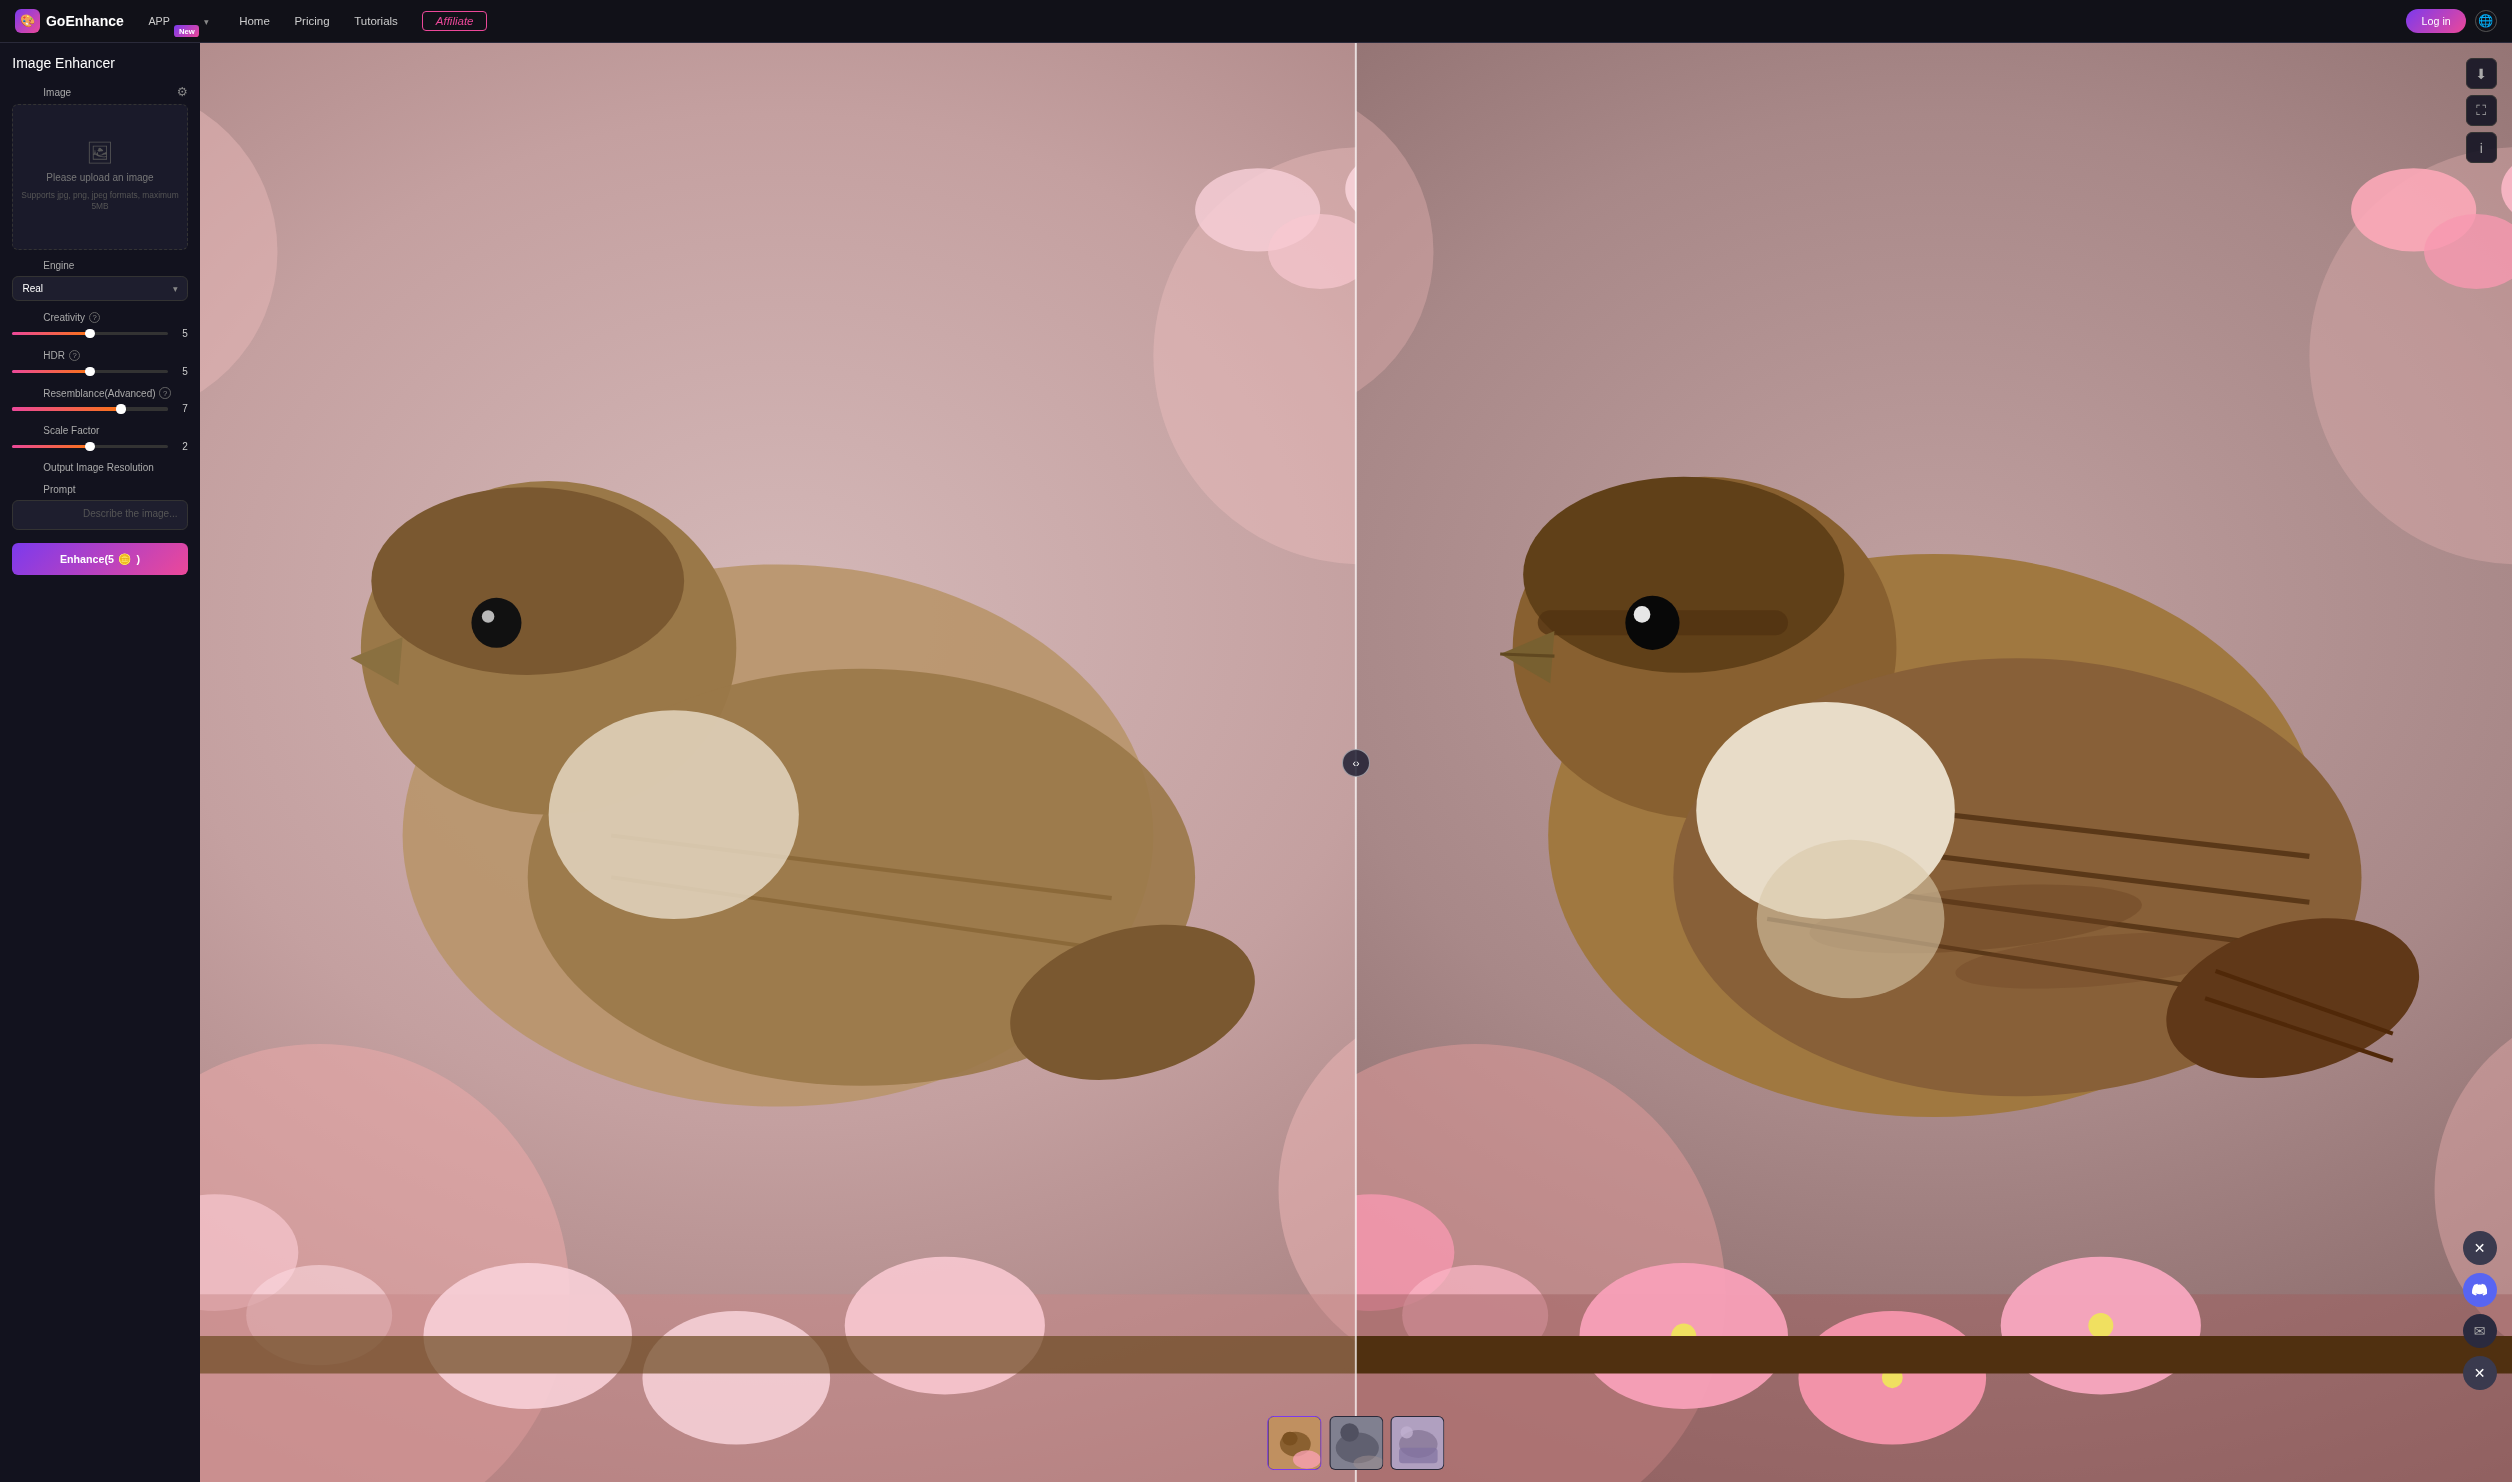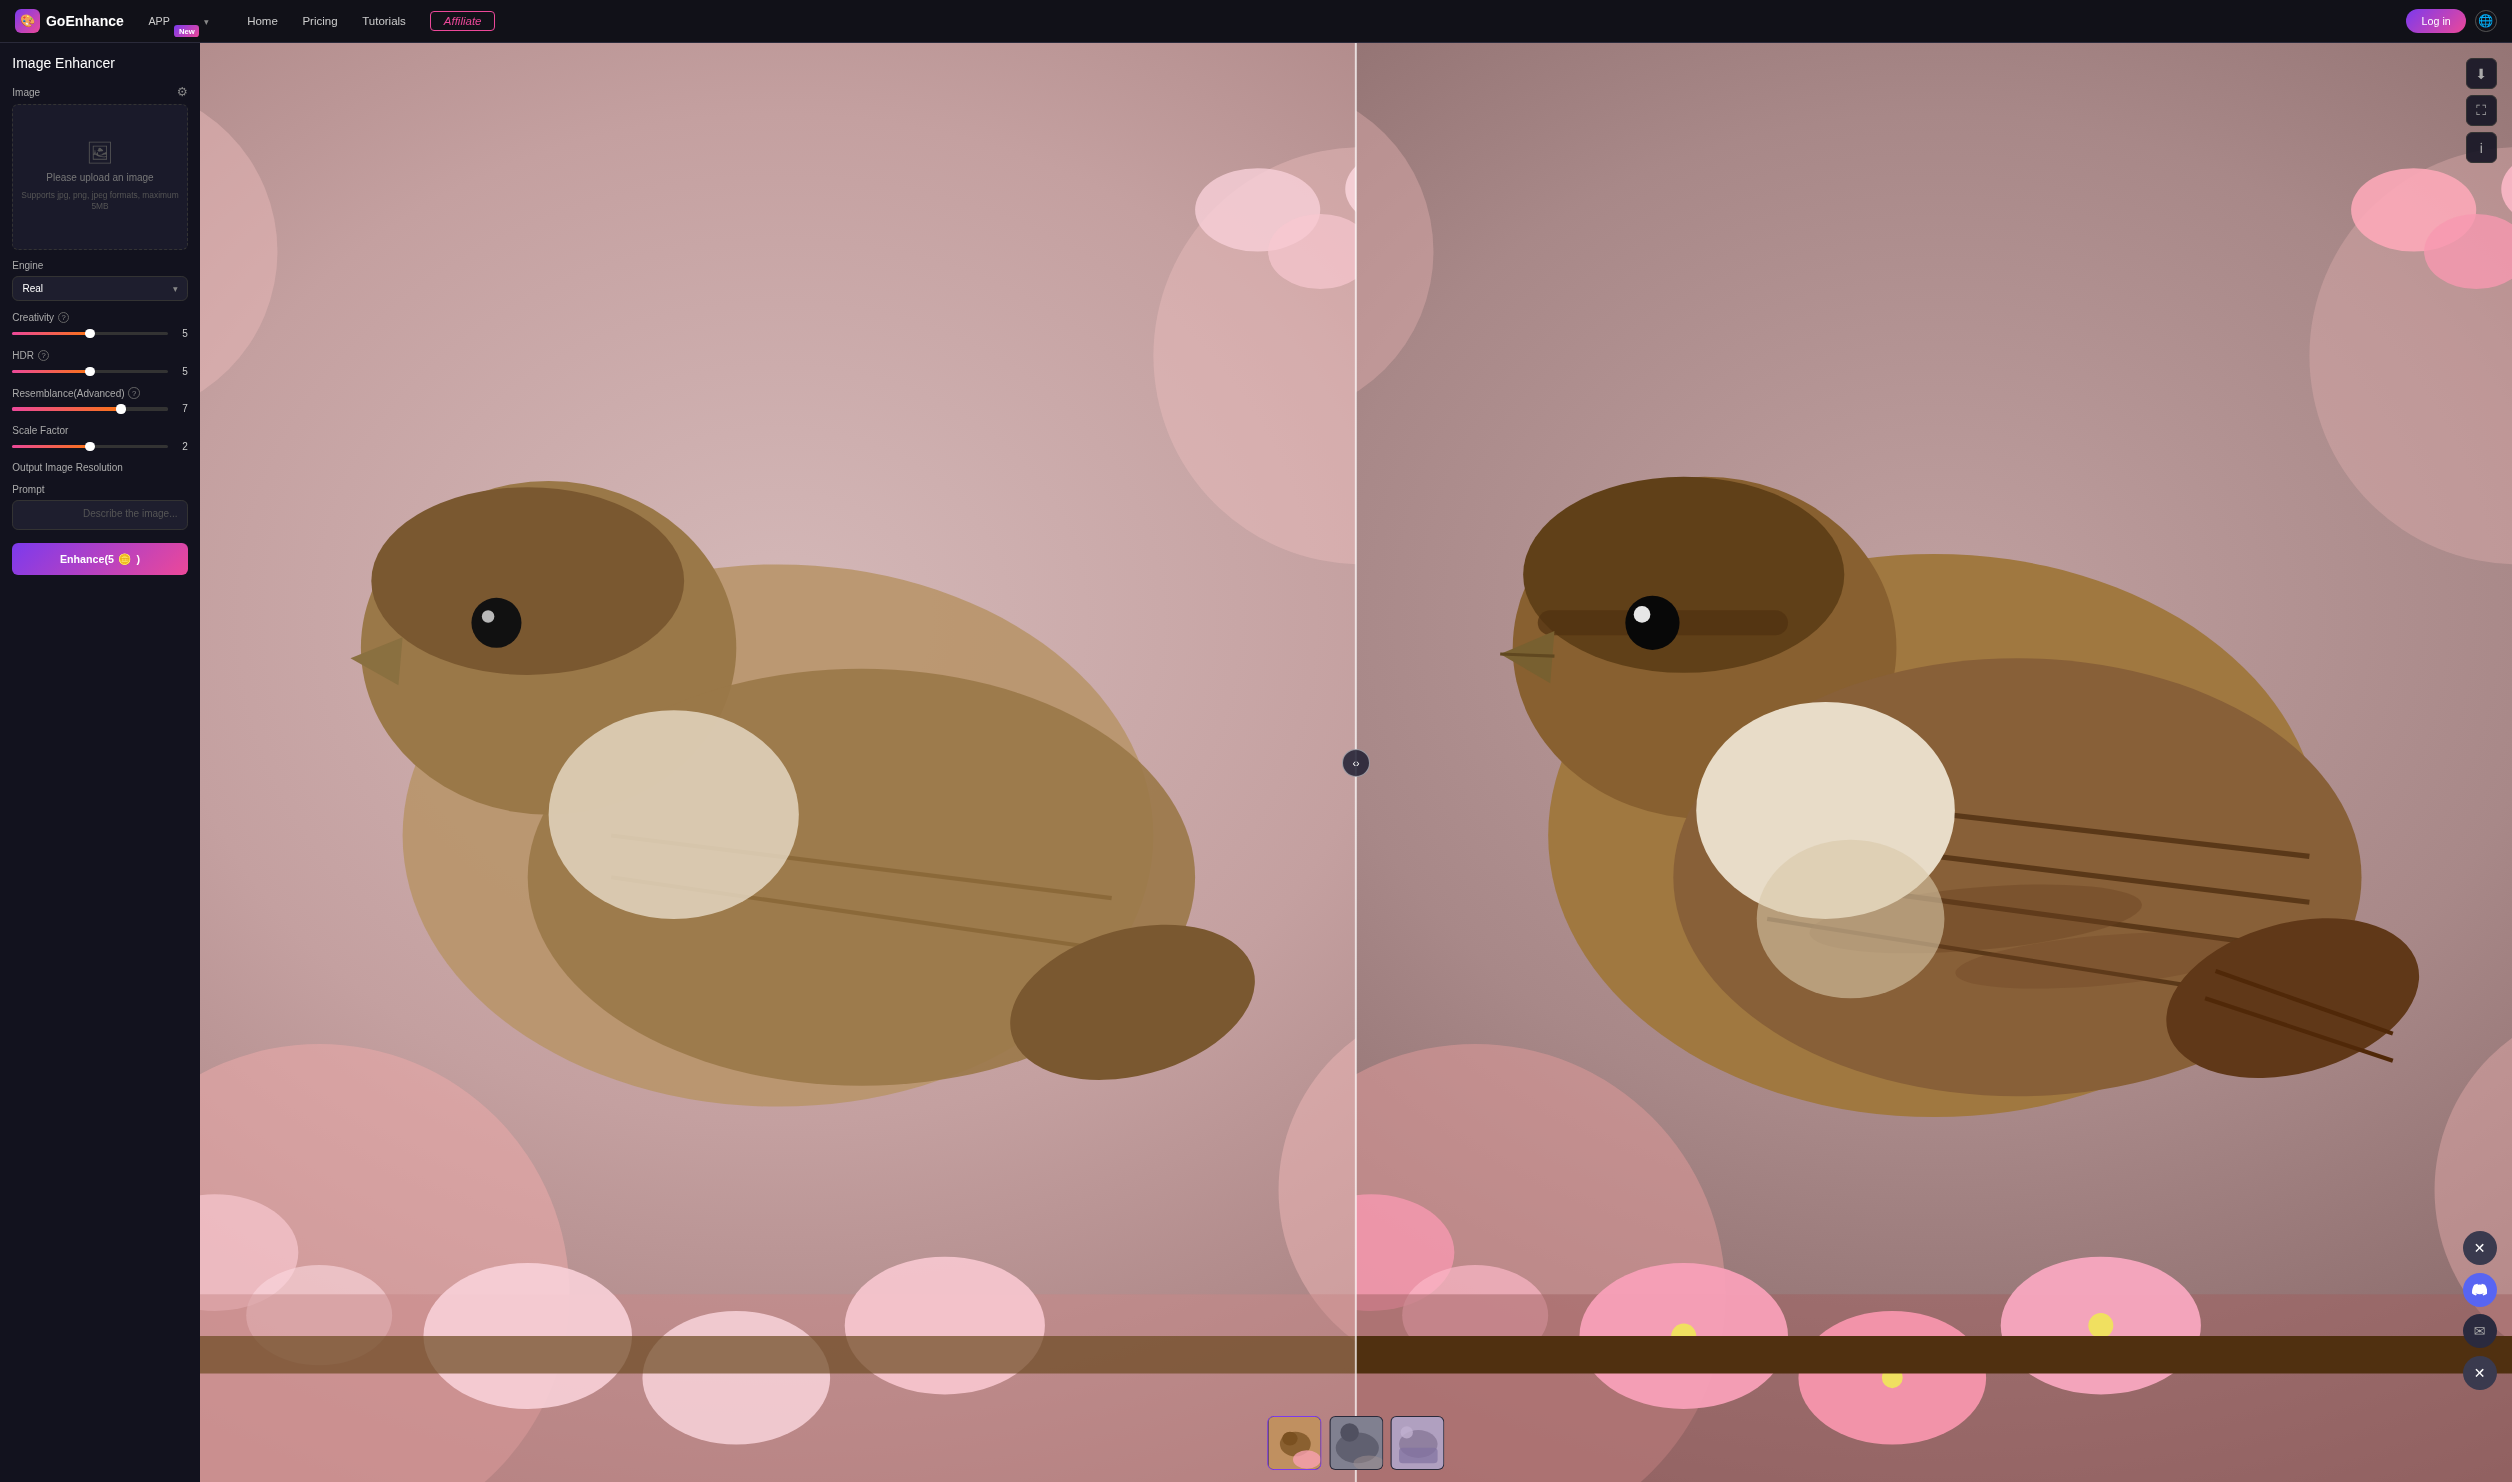--- a/index.html
+++ b/index.html
@@ -57,21 +57,21 @@
       font-size: 7.7px;
       padding: 1.5px 4.6px;
       border-radius: 3.1px;
       font-weight: 600;
       margin-top: 20px;
     }
     .nav-links {
       display: flex;
       align-items: center;
       gap: 24.6px;
-      margin-left: 14px;
+      margin-left: 6px;
     }
     .nav-link {
       color: #ccc;
       font-size: 11.5px;
       cursor: pointer;
       text-decoration: none;
     }
     .nav-affiliate {
       border: 1.2px solid #ec4899;
       border-radius: 4px;
@@ -139,20 +139,21 @@
       align-items: center;
       justify-content: space-between;
       margin-bottom: 4.6px;
     }
     .section-label {
       font-size: 10px;
       color: #aaa;
       display: flex;
       align-items: center;
       gap: 3.8px;
+      margin-left: 31px;
     }
     .info-icon {
       width: 11.5px;
       height: 11.5px;
       border: 0.8px solid #666;
       border-radius: 50%;
       display: flex;
       align-items: center;
       justify-content: center;
       font-size: 7.7px;

